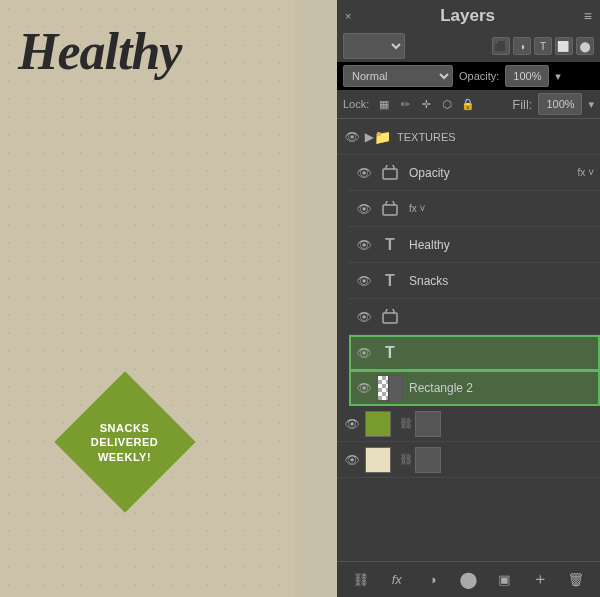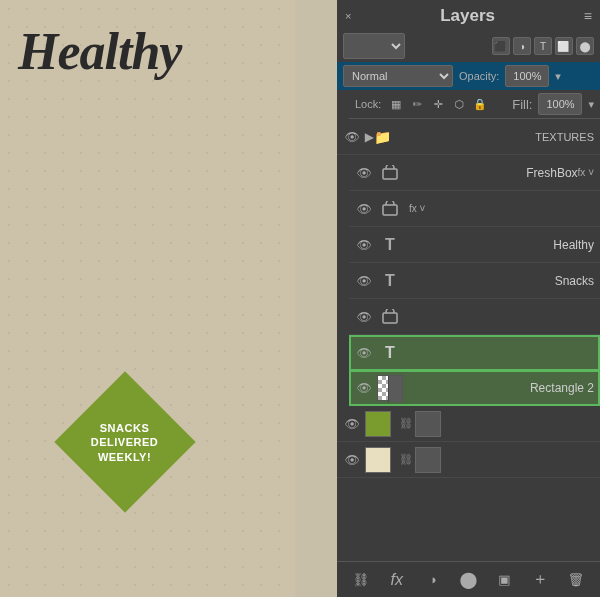--- a/index.html
+++ b/index.html
@@ -149,21 +149,21 @@
       font-size: 10px;
       cursor: pointer;
     }
 
     
     .blend-row {
       display: flex;
       align-items: center;
       padding: 3px 6px;
       gap: 6px;
-      background: #0c4a6e;
+      background: #000000;
     }
 
     .blend-select {
       background: #555;
       border: 1px solid #666;
       color: #ccc;
       font-size: 11px;
       padding: 2px 4px;
       border-radius: 2px;
       width: 110px;
@@ -188,21 +188,20 @@
     }
 
     
     .lock-row {
       display: flex;
       align-items: center;
       padding: 3px 6px;
       gap: 6px;
       background: #3c3c3c;
       border-bottom: 1px solid #555;
-      margin-left: 12px;
     }
 
     .lock-label {
       color: #aaa;
       font-size: 11px;
     }
 
     .lock-icons {
       display: flex;
       gap: 3px;
@@ -296,21 +295,20 @@
       fill: #aaa;
     }
 
     .layer-name {
       color: #ccc;
       font-size: 12px;
       flex: 1;
       white-space: nowrap;
       overflow: hidden;
       text-overflow: ellipsis;
-      text-align: right;
     }
 
     .layer-name.uppercase {
       text-transform: uppercase;
       font-size: 11px;
       color: #bbb;
     }
 
     .layer-fx {
       color: #aaa;
@@ -480,21 +478,21 @@
     </div>
 
     <div class="layer-item layer-indent">
       <div class="eye-icon">👁</div>
       <div class="layer-thumb">
         <svg viewBox="0 0 16 16">
             <rect x="1" y="4" width="14" height="10" rx="1" fill="none" stroke="#aaa" stroke-width="1.5"></rect>
             <path d="M4 4V3a4 4 0 0 1 8 0v1" fill="none" stroke="#aaa" stroke-width="1.5"></path>
           </svg>
       </div>
-      <span class="layer-name">FreshBox</span>
+      <span class="layer-name">Opacity</span>
       <span class="layer-fx">fx ˅</span>
     </div>
 
     <div class="layer-item layer-indent">
       <div class="eye-icon">👁</div>
       <div class="layer-thumb">
         <svg viewBox="0 0 16 16">
             <rect x="1" y="4" width="14" height="10" rx="1" fill="none" stroke="#aaa" stroke-width="1.5"></rect>
             <path d="M4 4V3a4 4 0 0 1 8 0v1" fill="none" stroke="#aaa" stroke-width="1.5"></path>
           </svg>
@@ -558,21 +556,21 @@
         <div class="thumb-cream"></div>
       </div>
       <span class="link-icon">⛓</span>
       <div style="width:26px;height:26px;background:#555;border:1px solid #666;margin-right:6px;"></div>
     </div>
 
   </div>
 
   <div class="panel-toolbar">
     <div class="toolbar-btn" title="Link Layers">⛓</div>
-    <div class="toolbar-btn" title="Add Layer Style" style="font-style:italic;font-weight:normal;font-size:16px;">fx</div>
+    <div class="toolbar-btn" title="Add Layer Style" style="font-style:italic;font-weight:normal;font-size:13px;">fx</div>
     <div class="toolbar-btn" title="Add Layer Mask">◑</div>
     <div class="toolbar-btn" title="New Fill/Adjustment Layer" style="font-size:16px;">⬤</div>
     <div class="toolbar-btn" title="New Group">▣</div>
     <div class="toolbar-btn" title="New Layer" style="font-size:16px;">＋</div>
     <div class="toolbar-btn" title="Delete Layer">🗑</div>
   </div>
 
 </div>
 
 </body></html>

